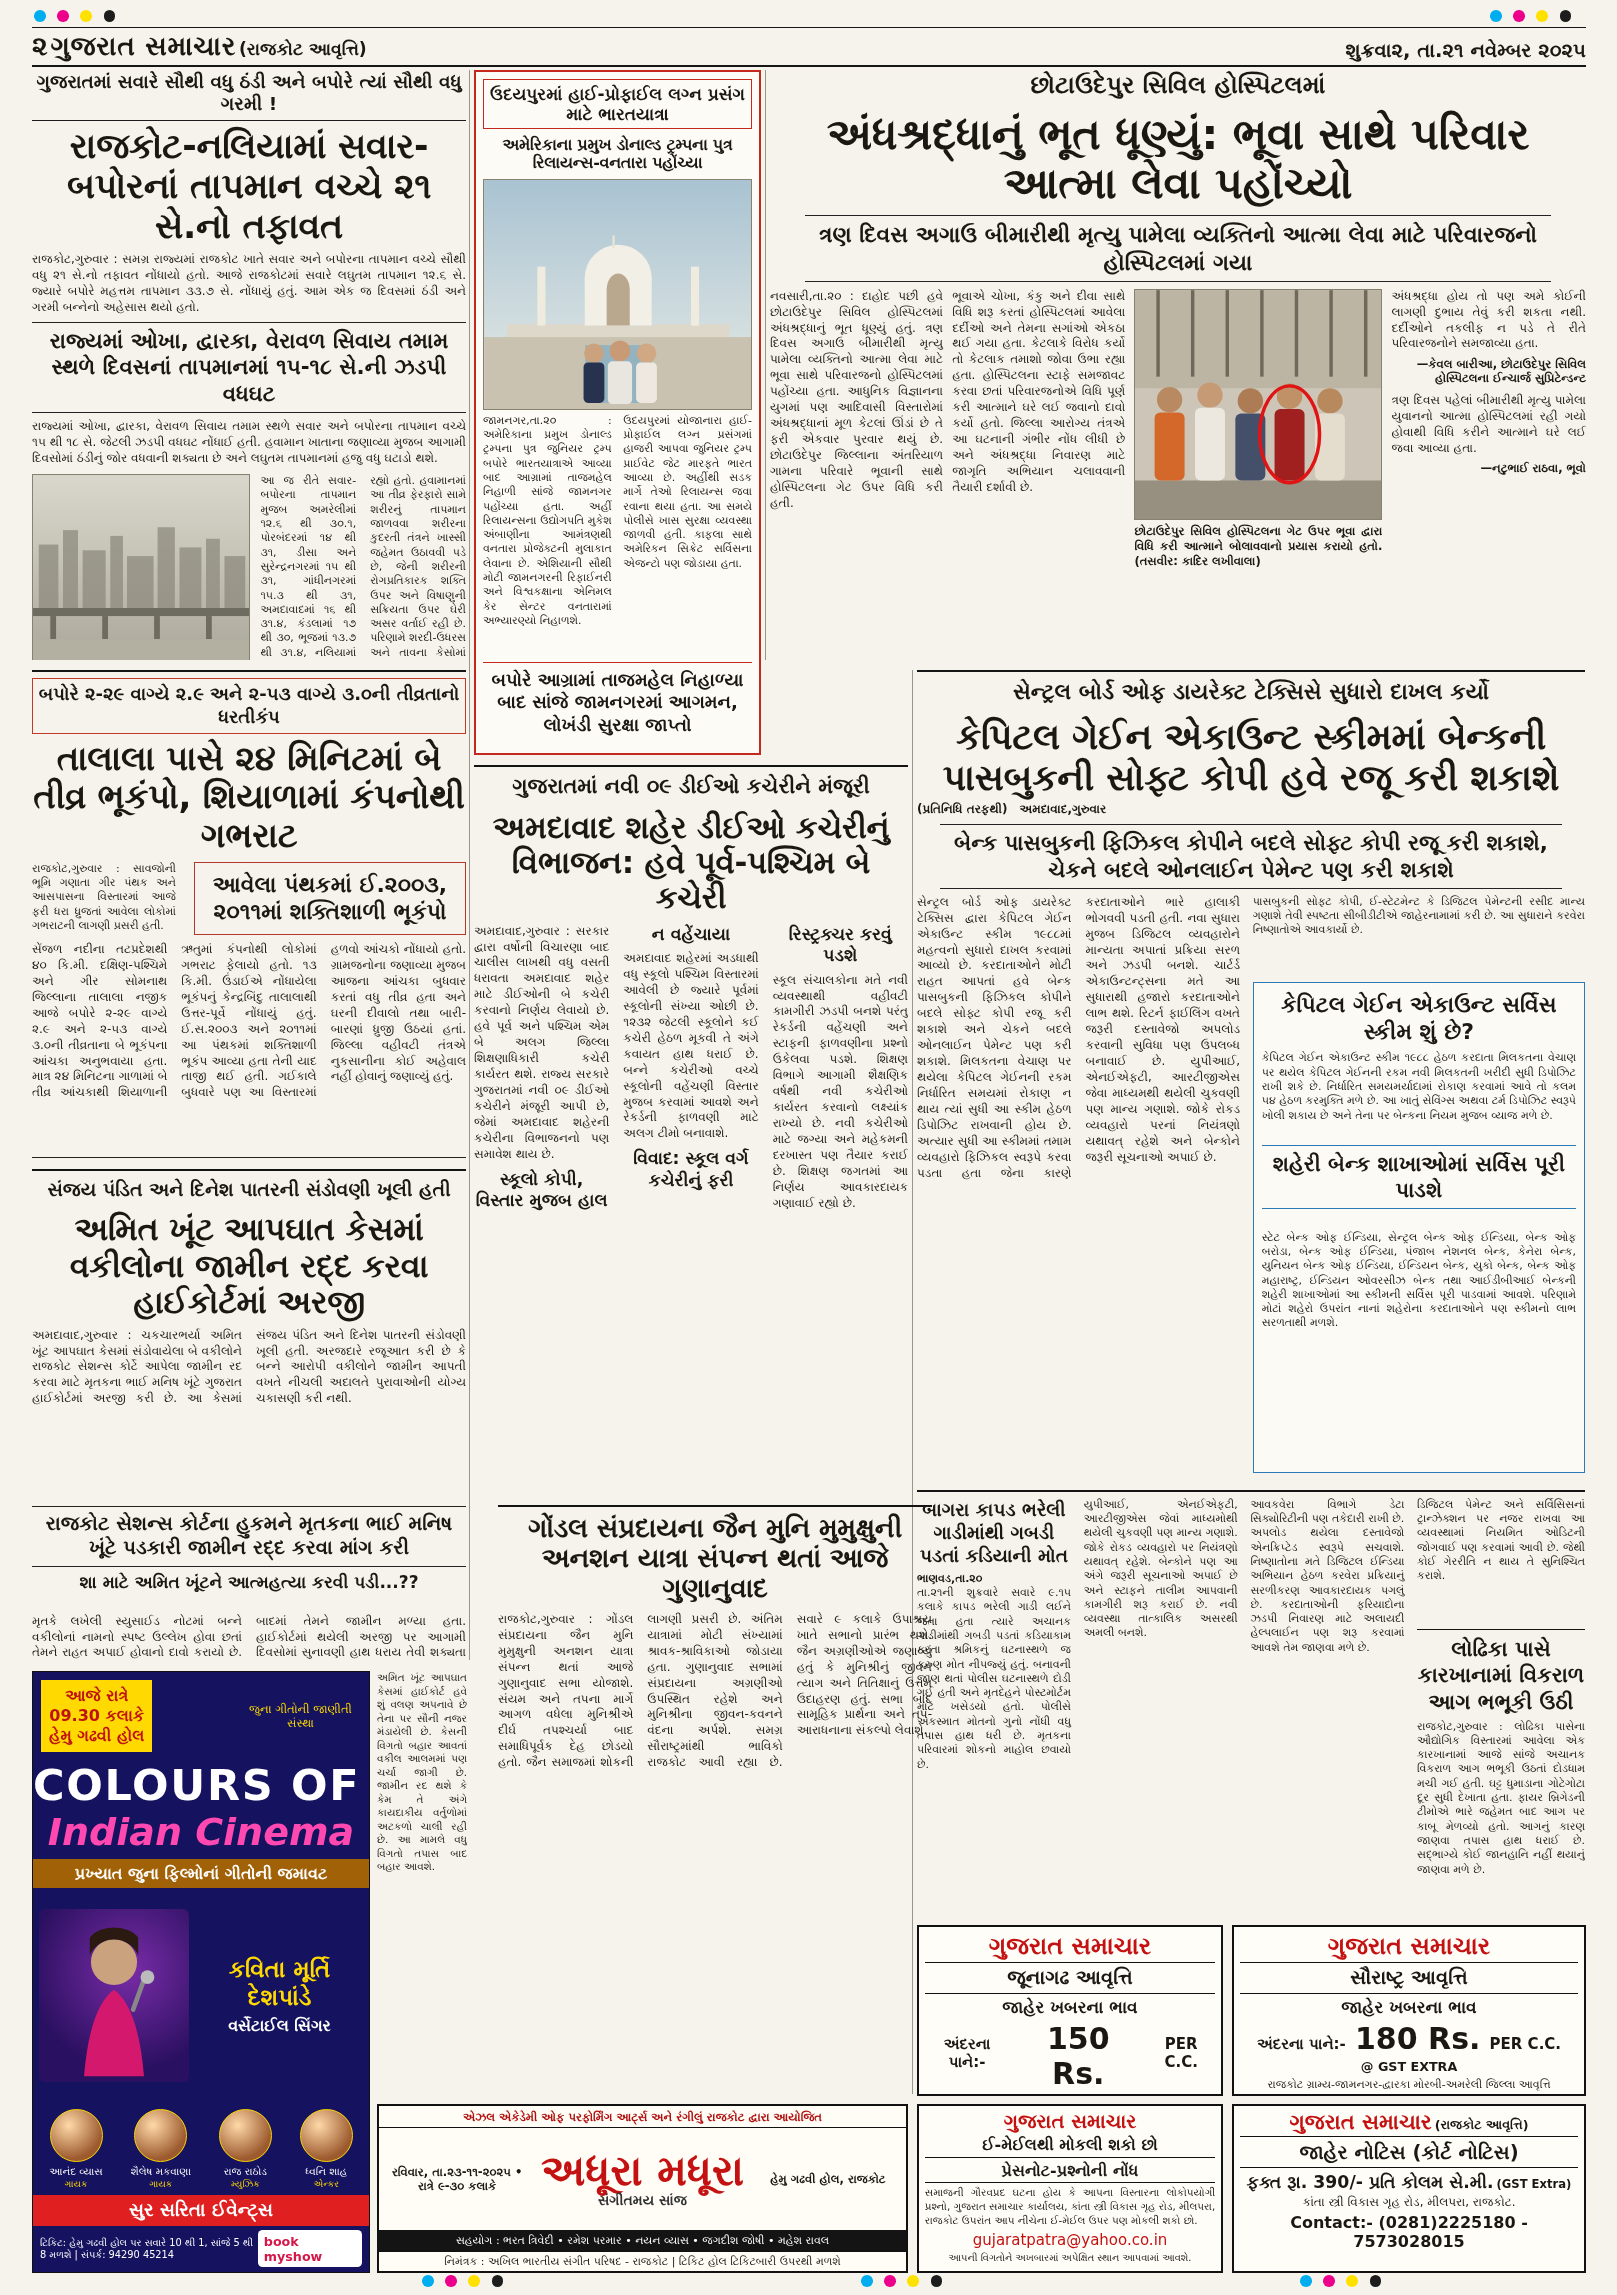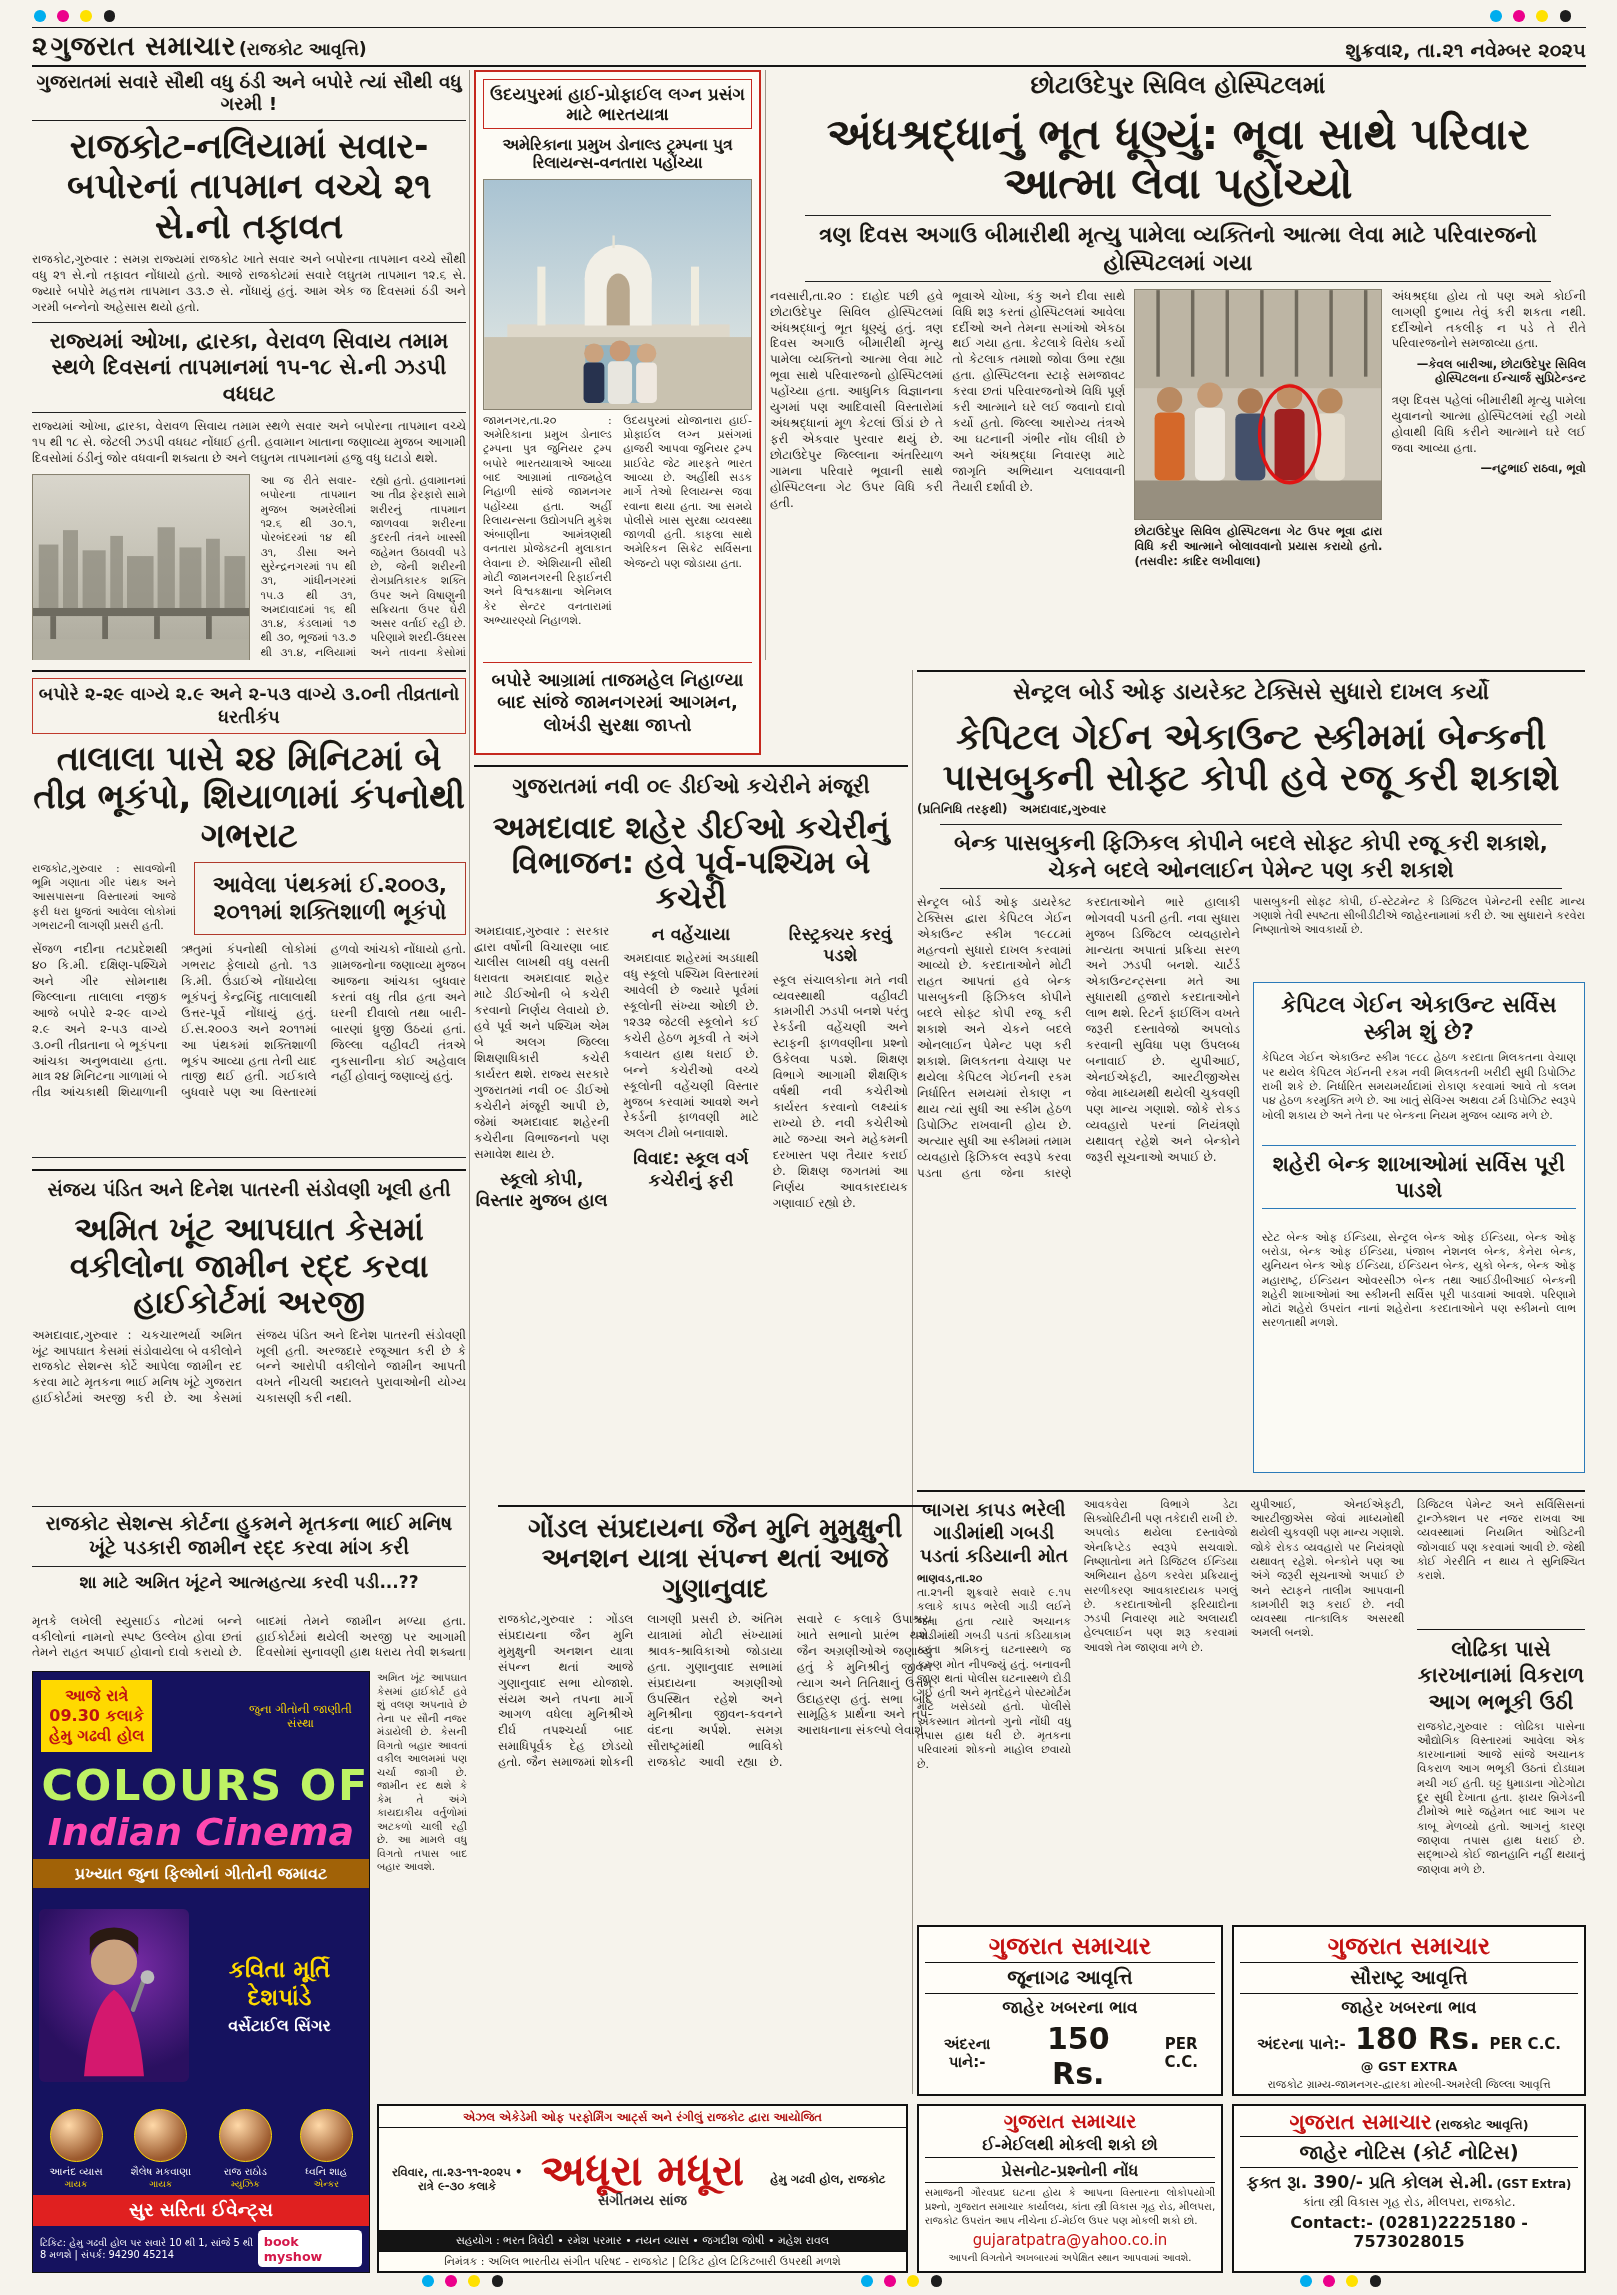--- a/index.html
+++ b/index.html
@@ -41,21 +41,21 @@
 
 .ratebox{border:2.3px solid #111;background:#fffdf8;text-align:center;padding:7px 5.8px;display:flex;flex-direction:column;gap:3.5px;overflow:hidden}
 .brand{color:#c41212;font-weight:900;font-size:24px;line-height:1}
 .edname{font-size:19.6px;font-weight:800;border-top:1.7px solid #111;border-bottom:1.7px solid #111;padding:3.5px 0}
 .ratestitle{font-size:17px;font-weight:800}
 .pricerow{display:flex;justify-content:center;align-items:baseline;gap:9.2px}
 .pricebig{font-size:30px;font-weight:900}
 
 #colours{background:#15125f;border:1.7px solid #111;color:#fff;display:flex;flex-direction:column;overflow:hidden}
 .cbadge{background:#ffd900;color:#c01212;font-weight:900;text-align:center;padding:5.8px 8px;line-height:1.25}
-.ctitle{font-weight:900;text-align:right;color:#bef264;letter-spacing:1.7px}
+.ctitle{font-weight:900;text-align:left;color:#ffffff;letter-spacing:1.7px}
 .ctitle2{text-align:center;color:#ff49b0;font-weight:800;font-style:italic}
 .ctag{background:#a16207;color:#fff;text-align:center;font-weight:800;padding:4.6px 2.3px}
 .artist .ac{width:53px;height:53px;border-radius:50%;margin:0 auto 3.5px;background:radial-gradient(circle at 35% 30%,#ffd9a8,#9c5a2e 70%);border:1.7px solid #ffd900}
 
 #adhura{border:2.3px solid #111;background:#fffdf6;display:flex;flex-direction:column;overflow:hidden}
 
 .infobox{border:2.3px solid #111;background:#fffdf8;text-align:center;padding:5.8px;display:flex;flex-direction:column;gap:3.5px;overflow:hidden}
 </style>
 </head>
 <body>
@@ -275,22 +275,22 @@
     <div class="bd cols3" style="height:485px;margin-top:8px">રાજકોટ,ગુરુવાર : ગોંડલ સંપ્રદાયના જૈન મુનિ મુમુક્ષુની અનશન યાત્રા સંપન્ન થતાં આજે ગુણાનુવાદ સભા યોજાશે. સંયમ અને તપના માર્ગે આગળ વધેલા મુનિશ્રીએ દીર્ઘ તપશ્ચર્યા બાદ સમાધિપૂર્વક દેહ છોડયો હતો. જૈન સમાજમાં શોકની લાગણી પ્રસરી છે. અંતિમ યાત્રામાં મોટી સંખ્યામાં શ્રાવક-શ્રાવિકાઓ જોડાયા હતા. ગુણાનુવાદ સભામાં સંપ્રદાયના અગ્રણીઓ ઉપસ્થિત રહેશે અને મુનિશ્રીના જીવન-કવનને વંદના અર્પશે. સમગ્ર સૌરાષ્ટ્રમાંથી ભાવિકો રાજકોટ આવી રહ્યા છે. સવારે ૯ કલાકે ઉપાશ્રય ખાતે સભાનો પ્રારંભ થશે. જૈન અગ્રણીઓએ જણાવ્યું હતું કે મુનિશ્રીનું જીવન ત્યાગ અને તિતિક્ષાનું ઉત્તમ ઉદાહરણ હતું. સભા બાદ સામૂહિક પ્રાર્થના અને તપ-આરાધનાના સંકલ્પો લેવાશે.</div>
   </div>
 
   <div class="abs clip topline" style="left:917px;top:1490px;width:668px;height:425px">
     <div style="display:flex;gap:12.7px;height:100%">
       <div style="width:154px;flex:none">
         <div class="cross" style="font-size:18.5px;margin-bottom:4.6px">બાગરા કાપડ ભરેલી ગાડીમાંથી ગબડી પડતાં કડિયાની મોત</div>
         <div class="bd small" style="font-weight:700">ભાણવડ,તા.૨૦</div>
         <div class="bd small">તા.૨૧ની શુક્રવારે સવારે ૯.૧૫ કલાકે કાપડ ભરેલી ગાડી લઈને જતા હતા ત્યારે અચાનક ગાડીમાંથી ગબડી પડતાં કડિયાકામ કરતા શ્રમિકનું ઘટનાસ્થળે જ કરુણ મોત નીપજ્યું હતું. બનાવની જાણ થતાં પોલીસ ઘટનાસ્થળે દોડી ગઈ હતી અને મૃતદેહને પોસ્ટમોર્ટમ માટે ખસેડયો હતો. પોલીસે અકસ્માત મોતનો ગુનો નોંધી વધુ તપાસ હાથ ધરી છે. મૃતકના પરિવારમાં શોકનો માહોલ છવાયો છે.</div>
       </div>
+      <div class="bd small" style="width:154px;flex:none">યુપીઆઈ, એનઈએફટી, આરટીજીએસ જેવાં માધ્યમોથી થયેલી ચુકવણી પણ માન્ય ગણાશે. જોકે રોકડ વ્યવહારો પર નિયંત્રણો યથાવત્ રહેશે. બેન્કોને પણ આ અંગે જરૂરી સૂચનાઓ અપાઈ છે અને સ્ટાફને તાલીમ આપવાની કામગીરી શરૂ કરાઈ છે. નવી વ્યવસ્થા તાત્કાલિક અસરથી અમલી બનશે.</div>
       <div class="bd small" style="width:154px;flex:none">આવકવેરા વિભાગે ડેટા સિક્યોરિટીની પણ તકેદારી રાખી છે. અપલોડ થયેલા દસ્તાવેજો એનક્રિપ્ટેડ સ્વરૂપે સચવાશે. નિષ્ણાતોના મતે ડિજિટલ ઈન્ડિયા અભિયાન હેઠળ કરવેરા પ્રક્રિયાનું સરળીકરણ આવકારદાયક પગલું છે. કરદાતાઓની ફરિયાદોના ઝડપી નિવારણ માટે અલાયદી હેલ્પલાઈન પણ શરૂ કરવામાં આવશે તેમ જાણવા મળે છે.</div>
-      <div class="bd small" style="width:154px;flex:none">યુપીઆઈ, એનઈએફટી, આરટીજીએસ જેવાં માધ્યમોથી થયેલી ચુકવણી પણ માન્ય ગણાશે. જોકે રોકડ વ્યવહારો પર નિયંત્રણો યથાવત્ રહેશે. બેન્કોને પણ આ અંગે જરૂરી સૂચનાઓ અપાઈ છે અને સ્ટાફને તાલીમ આપવાની કામગીરી શરૂ કરાઈ છે. નવી વ્યવસ્થા તાત્કાલિક અસરથી અમલી બનશે.</div>
       <div style="flex:1">
         <div class="bd small" style="height:127px;overflow:hidden">ડિજિટલ પેમેન્ટ અને સર્વિસિસનાં ટ્રાન્ઝેક્શન પર નજર રાખવા આ વ્યવસ્થામાં નિયમિત ઓડિટની જોગવાઈ પણ કરવામાં આવી છે. જેથી કોઈ ગેરરીતિ ન થાય તે સુનિશ્ચિત કરાશે.</div>
         <div class="cross" style="font-size:21px;border-top:1.7px solid #141414;padding-top:5.8px;margin:4.6px 0">લોઢિકા પાસે કારખાનામાં વિકરાળ આગ ભભૂકી ઉઠી</div>
         <div class="bd small">રાજકોટ,ગુરુવાર : લોઢિકા પાસેના ઔદ્યોગિક વિસ્તારમાં આવેલા એક કારખાનામાં આજે સાંજે અચાનક વિકરાળ આગ ભભૂકી ઉઠતાં દોડધામ મચી ગઈ હતી. ઘટ્ટ ધુમાડાના ગોટેગોટા દૂર સુધી દેખાતા હતા. ફાયર બ્રિગેડની ટીમોએ ભારે જહેમત બાદ આગ પર કાબૂ મેળવ્યો હતો. આગનું કારણ જાણવા તપાસ હાથ ધરાઈ છે. સદ્ભાગ્યે કોઈ જાનહાનિ નહીં થયાનું જાણવા મળે છે.</div>
       </div>
     </div>
   </div>
 
   <div id="colours" class="abs" style="left:32px;top:1671px;width:338px;height:602px">
     <div style="display:flex;justify-content:space-between;padding:8px">

